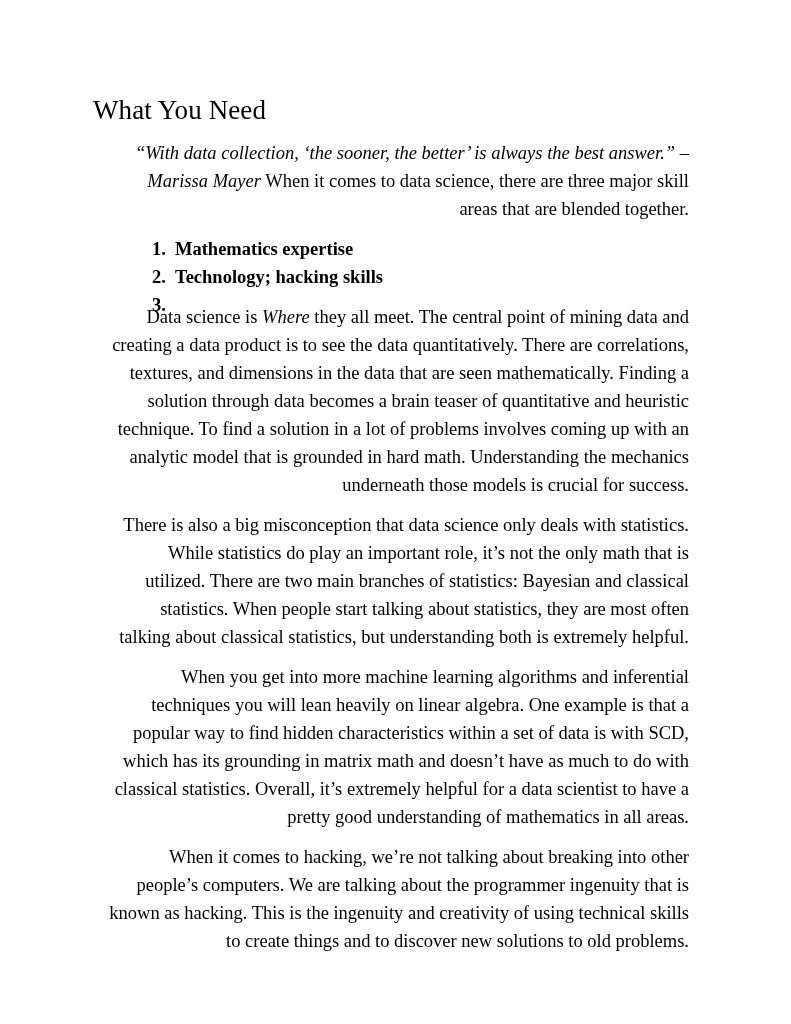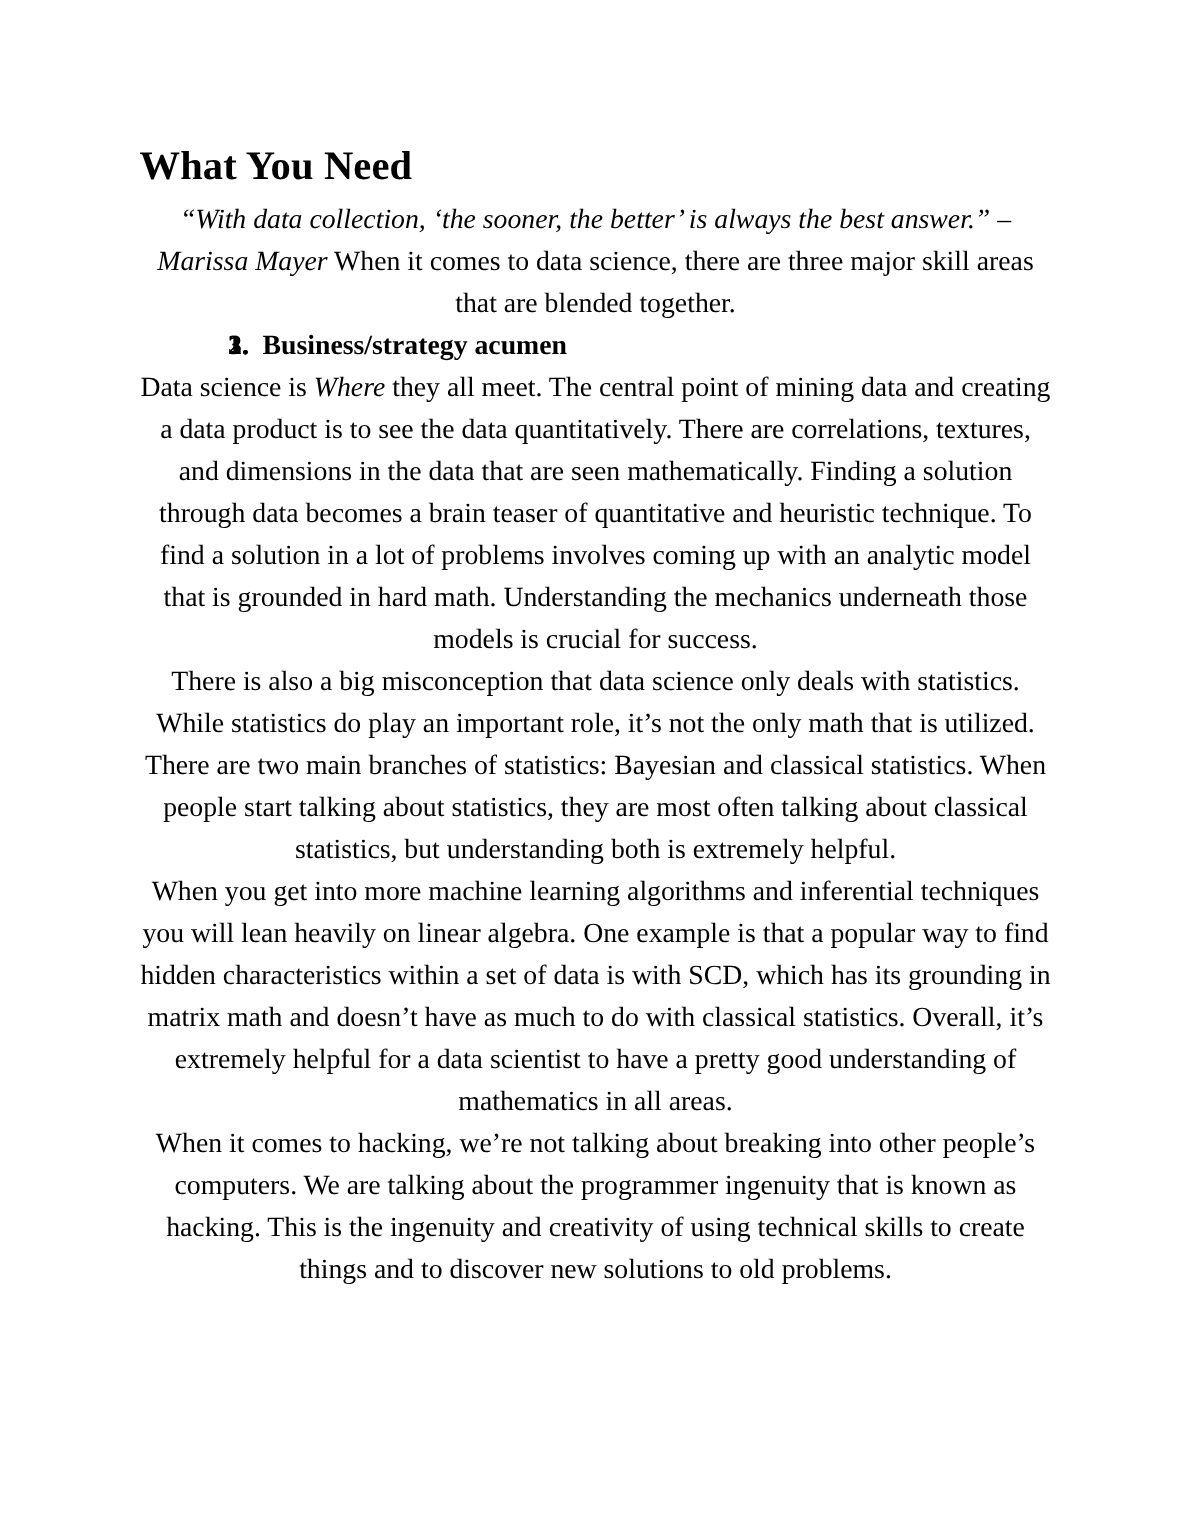--- a/index.html
+++ b/index.html
@@ -21,30 +21,30 @@
     top: 93px;
     width: 608px;
     font-family: "Liberation Serif", "DejaVu Serif", serif;
     color: #000000;
     font-size: 18.5px;
     line-height: 28px;
     text-align: left;
   }
   .doc-heading {
     font-size: 27px;
-    font-weight: bold;
+    font-weight: normal;
     line-height: 34px;
     margin: 0 0 6px 0;
     letter-spacing: 0.1px;
   }
   .para {
-    margin: 0;
+    margin: 12px;
     font-size: 18.5px;
     line-height: 28px;
-    text-align: center;
+    text-align: right;
   }
   .para em.quote,
   .para em.attrib {
     font-style: italic;
   }
   .bolditalic {
     font-weight: normal;
     font-style: italic;
   }
   ol.skill-list {
@@ -69,23 +69,23 @@
 <body>
 
 <div class="page">
   <div class="content">
 
     <h1 class="doc-heading">What You Need</h1>
 
     <p class="para"><em class="quote">“With data collection, ‘the sooner, the better’ is always the best answer.” –</em> <em class="attrib">Marissa Mayer</em><span> When it comes to data science, there are three major skill areas that are blended together.</span></p>
 
     <ol class="skill-list">
-      <li><span class="num">1.</span></li>
-      <li><span class="num">2.</span></li>
-      <li><span class="num">3.</span><span>Business/strategy acumen</span></li>
+      <li><span class="num">1.</span><span>Mathematics expertise</span></li>
+      <li><span class="num">2.</span><span>Technology; hacking skills</span></li>
+      <li><span class="num">3.</span></li>
     </ol>
 
     <p class="para"><span>Data science is </span><span class="bolditalic">Where</span><span> they all meet. The central point of mining data and creating a data product is to see the data quantitatively. There are correlations, textures, and dimensions in the data that are seen mathematically. Finding a solution through data becomes a brain teaser of quantitative and heuristic technique. To find a solution in a lot of problems involves coming up with an analytic model that is grounded in hard math. Understanding the mechanics underneath those models is crucial for success.</span></p>
 
     <p class="para">There is also a big misconception that data science only deals with statistics. While statistics do play an important role, it’s not the only math that is utilized. There are two main branches of statistics: Bayesian and classical statistics. When people start talking about statistics, they are most often talking about classical statistics, but understanding both is extremely helpful.</p>
 
     <p class="para">When you get into more machine learning algorithms and inferential techniques you will lean heavily on linear algebra. One example is that a popular way to find hidden characteristics within a set of data is with SCD, which has its grounding in matrix math and doesn’t have as much to do with classical statistics. Overall, it’s extremely helpful for a data scientist to have a pretty good understanding of mathematics in all areas.</p>
 
     <p class="para">When it comes to hacking, we’re not talking about breaking into other people’s computers. We are talking about the programmer ingenuity that is known as hacking. This is the ingenuity and creativity of using technical skills to create things and to discover new solutions to old problems.</p>
 

